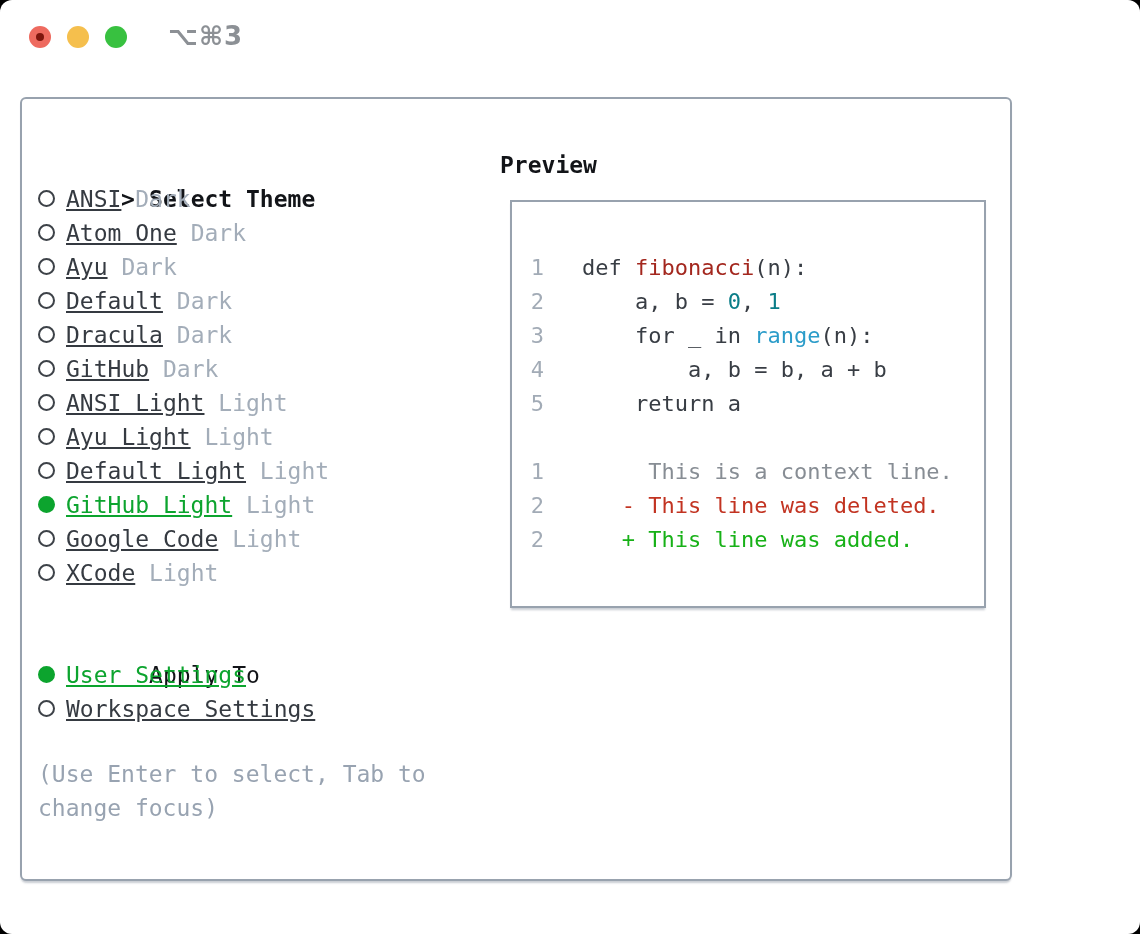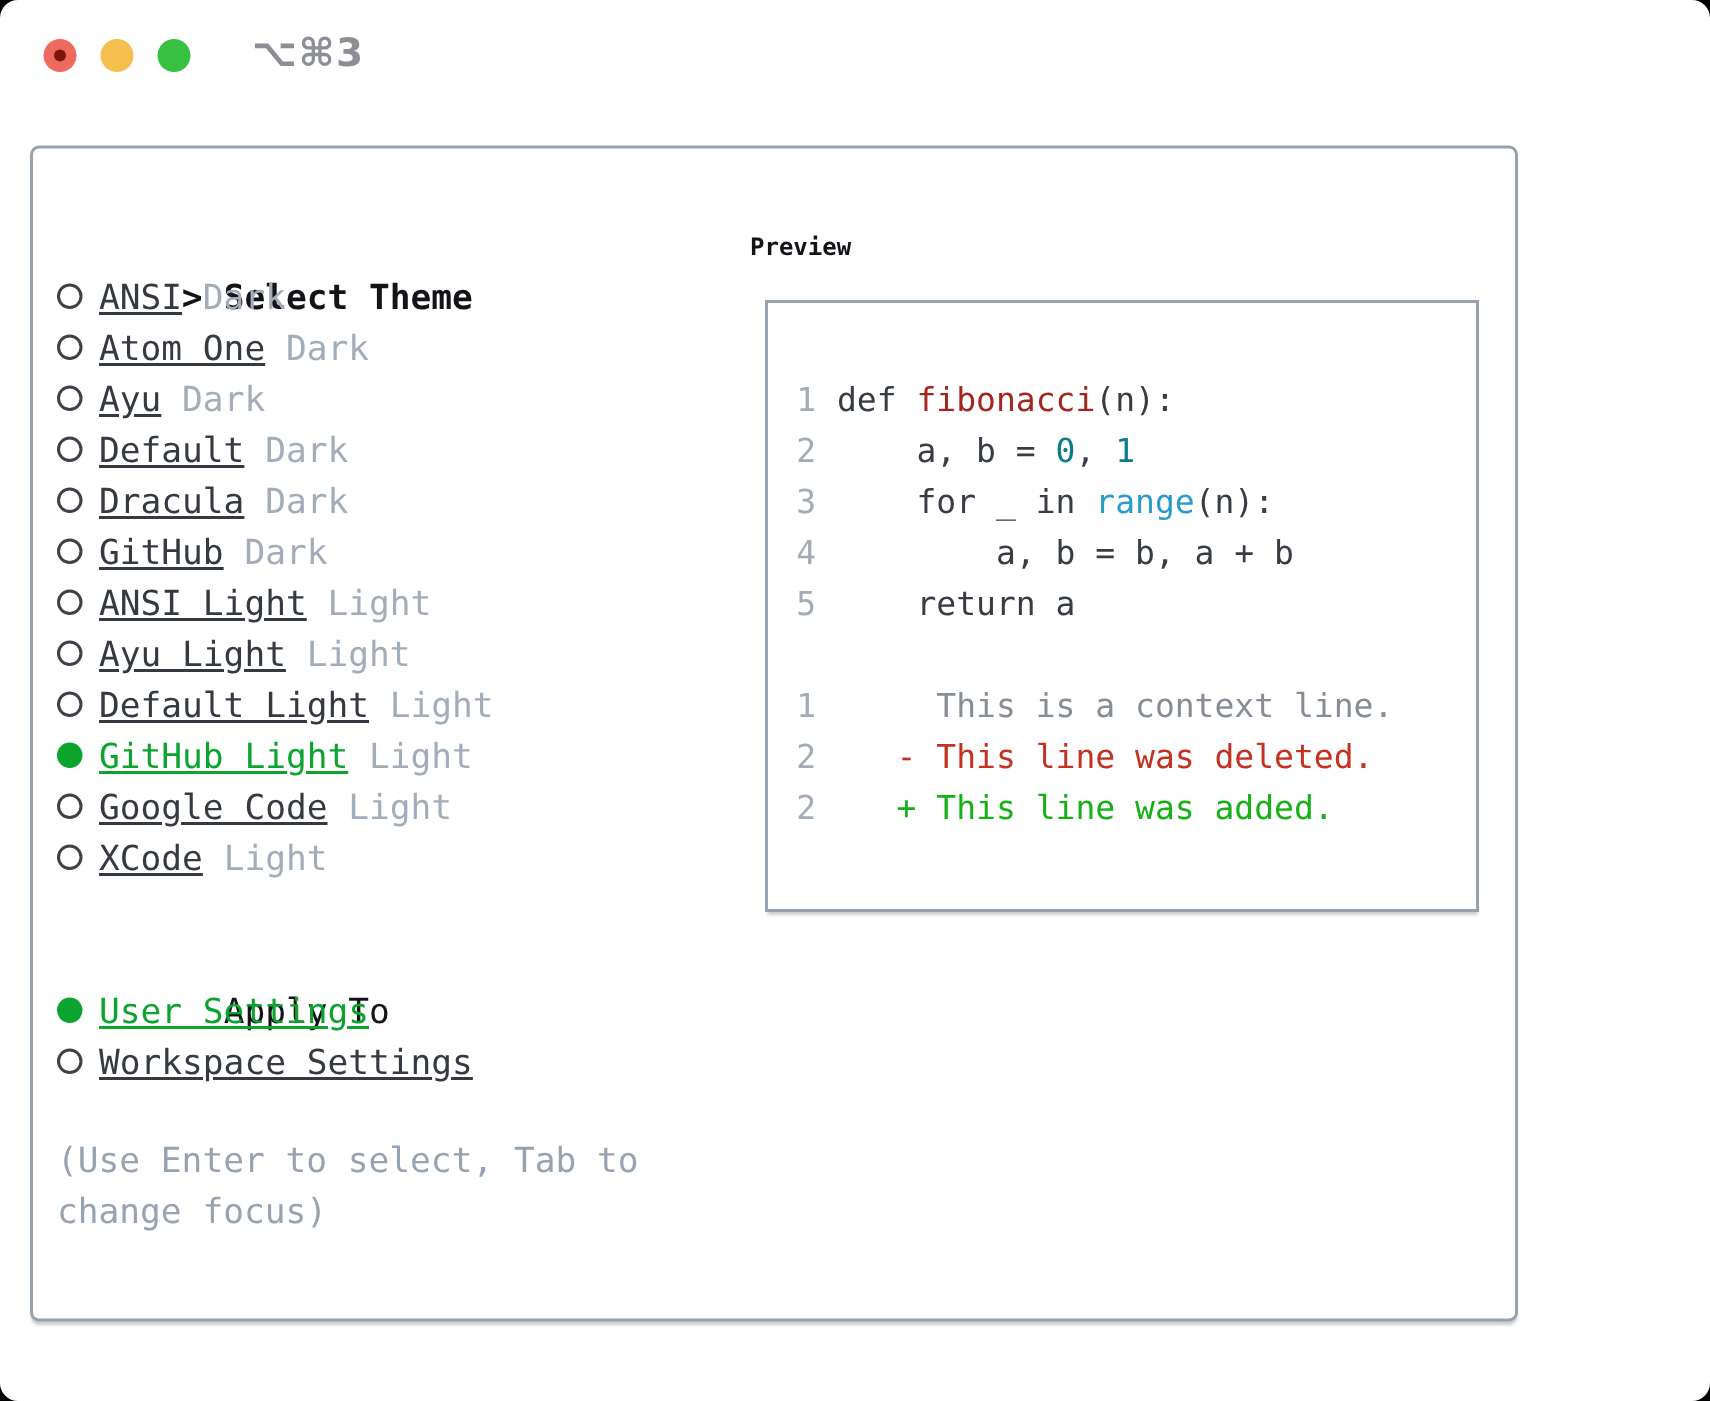--- a/index.html
+++ b/index.html
@@ -28,27 +28,27 @@
   .sel .nm{color:var(--selected_green);}
   .nm{white-space:pre;text-decoration:underline;}
   .variant{margin-left:1ch;color:var(--variant_muted);white-space:pre;}
   .prompt{display:inline-block;width:28px;font-weight:bold;color:var(--header_text);}
   .hdr{font-weight:bold;color:var(--header_text);}
   .subhdr{color:var(--header_text);}
   .spacer{height:34px;}
   #hint{margin-top:31px;width:430px;color:var(--hint_gray);font-size:23px;line-height:34px;}
 
   
-  #preview-header{position:absolute;left:500px;top:148px;font-size:16px;line-height:34px;font-weight:bold;color:var(--header_text);}
+  #preview-header{position:absolute;left:500px;top:148px;font-size:23px;line-height:34px;font-weight:bold;color:var(--header_text);}
   #preview-box{position:absolute;left:510px;top:200px;width:476px;height:408px;box-sizing:border-box;
     border:2px solid var(--border);background:#fff;box-shadow:0 3px 2px -1px rgba(120,130,145,.4);}
   #code-lines{padding:49px 0 0 18px;font-size:22px;line-height:34px;color:var(--code_fg);}
   .cline{display:flex;height:34px;}
   .ln{display:inline-block;width:14px;margin-right:14px;text-align:right;color:var(--line_number);flex:none;}
-  .ccontent{white-space:pre;}
+  .ccontent{white-space:pre;margin-left:24px;}
 </style>
 </head>
 <body>
 
 <div id="window">
 
   <div id="tl-close" class="traffic">
     <span class="dot"></span>
   </div>
   <div id="tl-min" class="traffic"></div>

